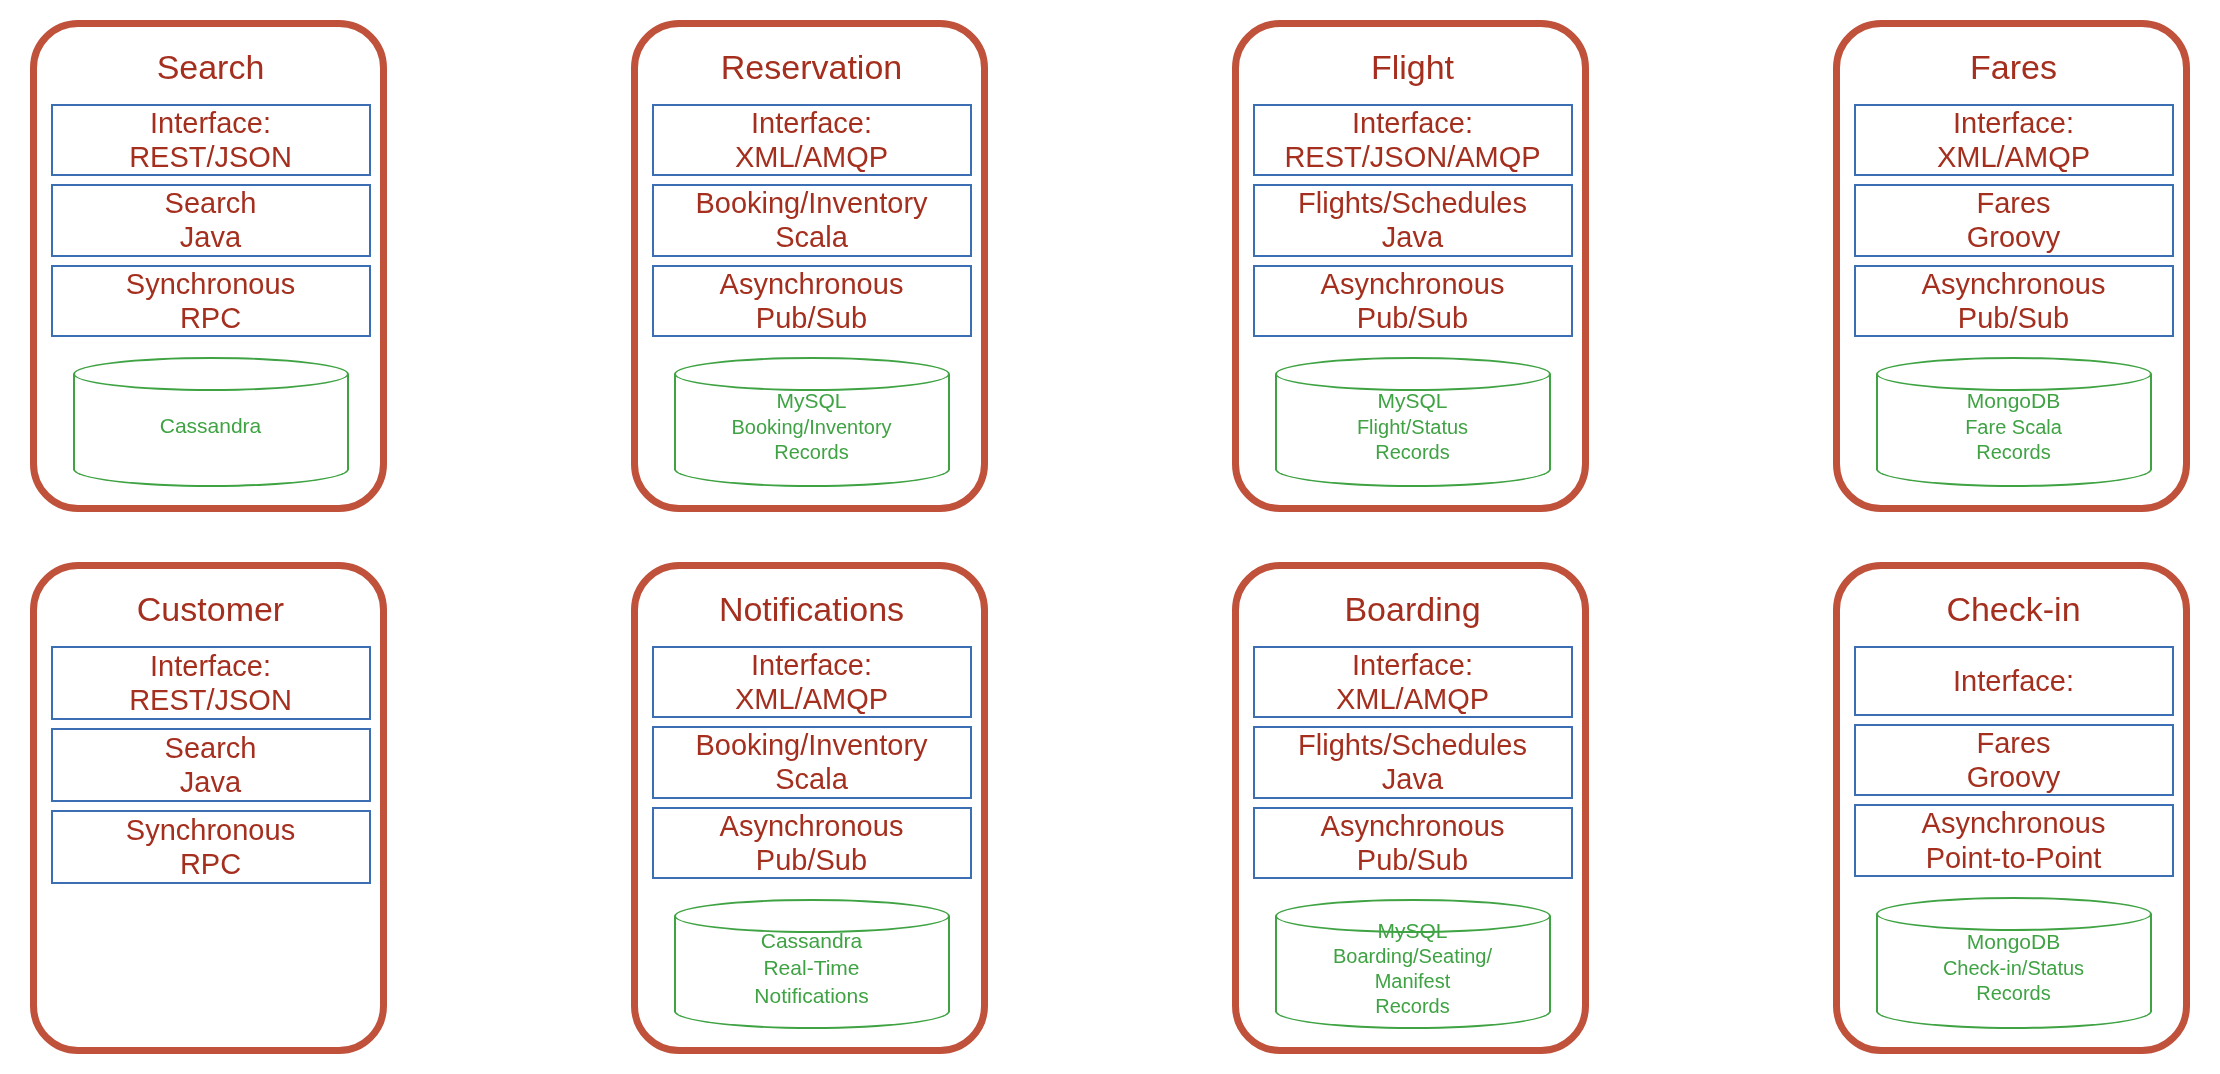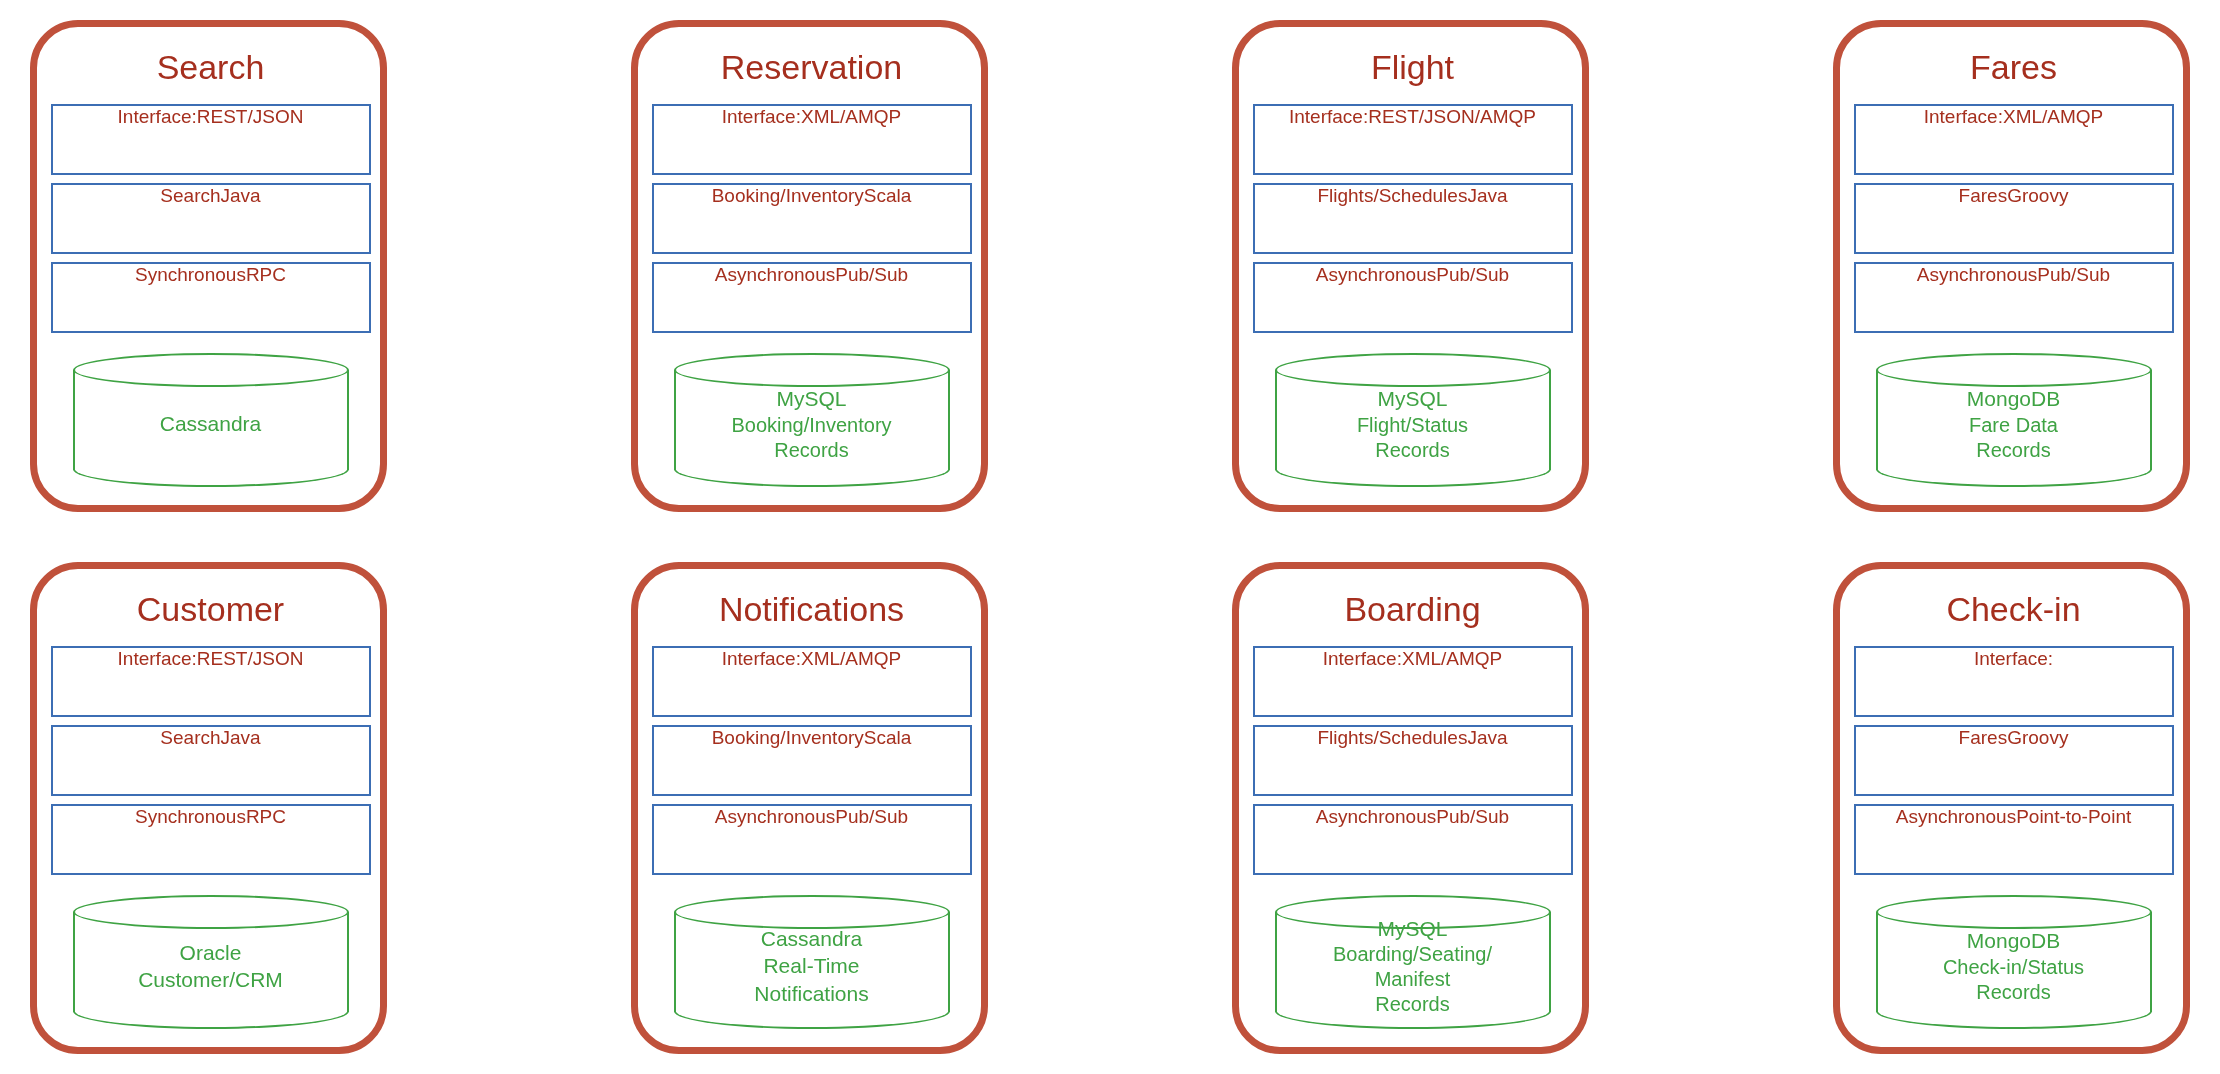--- a/index.html
+++ b/index.html
@@ -35,25 +35,25 @@
     line-height:1.2;
     margin-bottom:16px;
     text-align:center;
   }
   .box{
     width:320px;
     height:74px;
     border:2px solid var(--blue-border);
     margin-bottom:8px;
     display:flex;
-    flex-direction:row;
+    flex-direction:column;
     justify-content:center;
     text-align:center;
     color:var(--red-text);
-    font-size:19px;
+    font-size:29px;
     line-height:1.18;
     background:#fff;
   }
   .cylinder{
     position:relative;
     width:276px;
     height:140px;
     margin-top:12px;
   }
   .cyl-top{
@@ -183,48 +183,39 @@
     </div>
     <div class="box">
       <div>Asynchronous</div>
       <div>Pub/Sub</div>
     </div>
     <div class="cylinder">
       <div class="cyl-top"></div>
       <div class="cyl-body"></div>
       <div class="cyl-text">
         <div class="db-name">MongoDB</div>
-        <div class="db-detail">Fare Data
+        <div class="db-detail">Fare Scala
 Records</div>
       </div>
     </div>
   </div>
 
   <div class="card">
     <div class="card-title">Customer</div>
     <div class="box">
       <div>Interface:</div>
       <div>REST/JSON</div>
     </div>
     <div class="box">
       <div>Search</div>
       <div>Java</div>
     </div>
     <div class="box">
       <div>Synchronous</div>
       <div>RPC</div>
-    </div>
-    <div class="cylinder">
-      <div class="cyl-top"></div>
-      <div class="cyl-body"></div>
-      <div class="cyl-text">
-        <div class="db-name">Oracle
-Customer/CRM</div>
-        <div class="db-detail"></div>
-      </div>
     </div>
   </div>
 
   <div class="card">
     <div class="card-title">Notifications</div>
     <div class="box">
       <div>Interface:</div>
       <div>XML/AMQP</div>
     </div>
     <div class="box">

